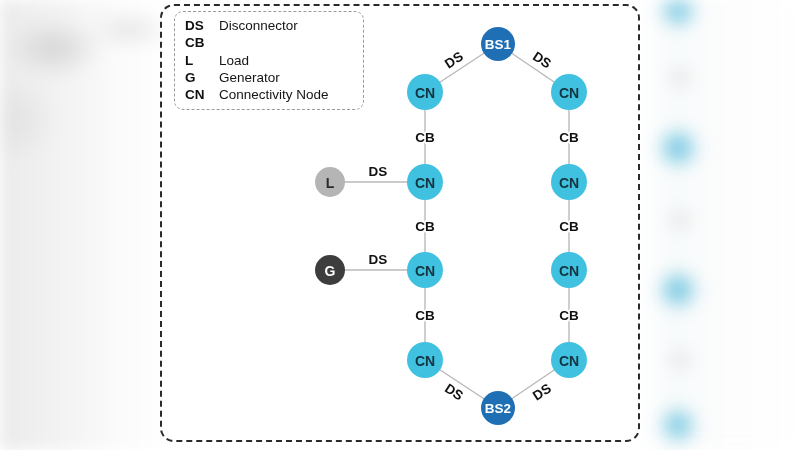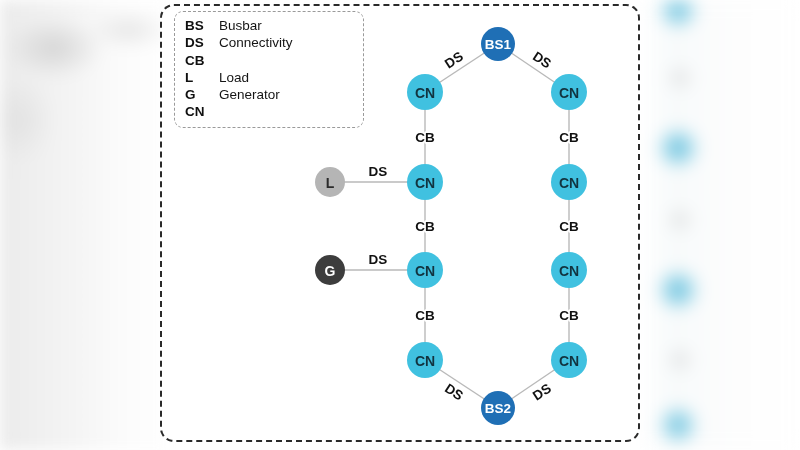--- a/index.html
+++ b/index.html
@@ -207,38 +207,35 @@
           <text x="292" y="386" class="edge-label" transform="rotate(33 292 386)">DS</text>
           <text x="380" y="386" class="edge-label" transform="rotate(-33 380 386)">DS</text>
           <text x="216" y="165" class="edge-label">DS</text>
           <text x="216" y="253" class="edge-label">DS</text>
         </g>
     </svg>
 
     <div class="legend-box">
       <div id="legend-rows">
           <div class="legend-row">
-            <span class="legend-abbr">BS</span>
-            <span class="legend-desc">Busbar</span>
-          </div>
-          <div class="legend-row">
             <span class="legend-abbr">DS</span>
-            <span class="legend-desc">Connectivity</span>
+            <span class="legend-desc">Disconnector</span>
           </div>
           <div class="legend-row">
             <span class="legend-abbr">CB</span>
           </div>
           <div class="legend-row">
             <span class="legend-abbr">L</span>
             <span class="legend-desc">Load</span>
           </div>
           <div class="legend-row">
             <span class="legend-abbr">G</span>
             <span class="legend-desc">Generator</span>
           </div>
           <div class="legend-row">
             <span class="legend-abbr">CN</span>
+            <span class="legend-desc">Connectivity Node</span>
           </div>
         </div>
     </div>
 
   </div>
 </div>
 
 </body></html>

